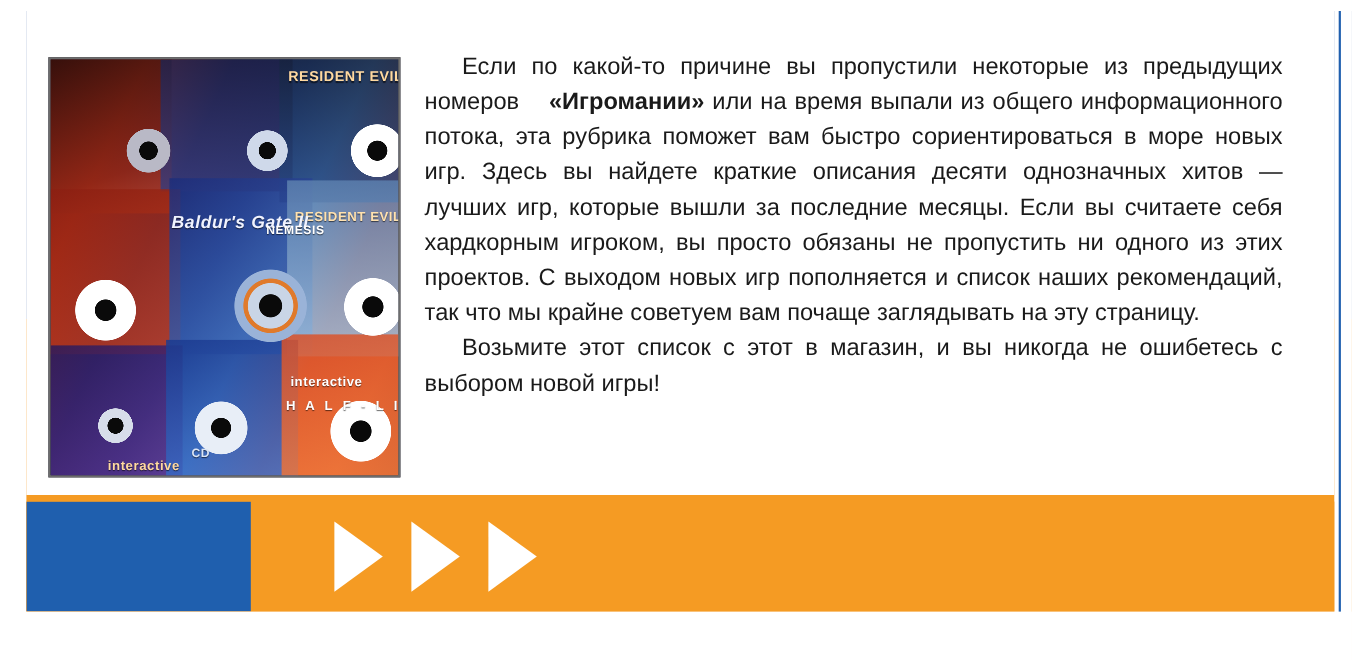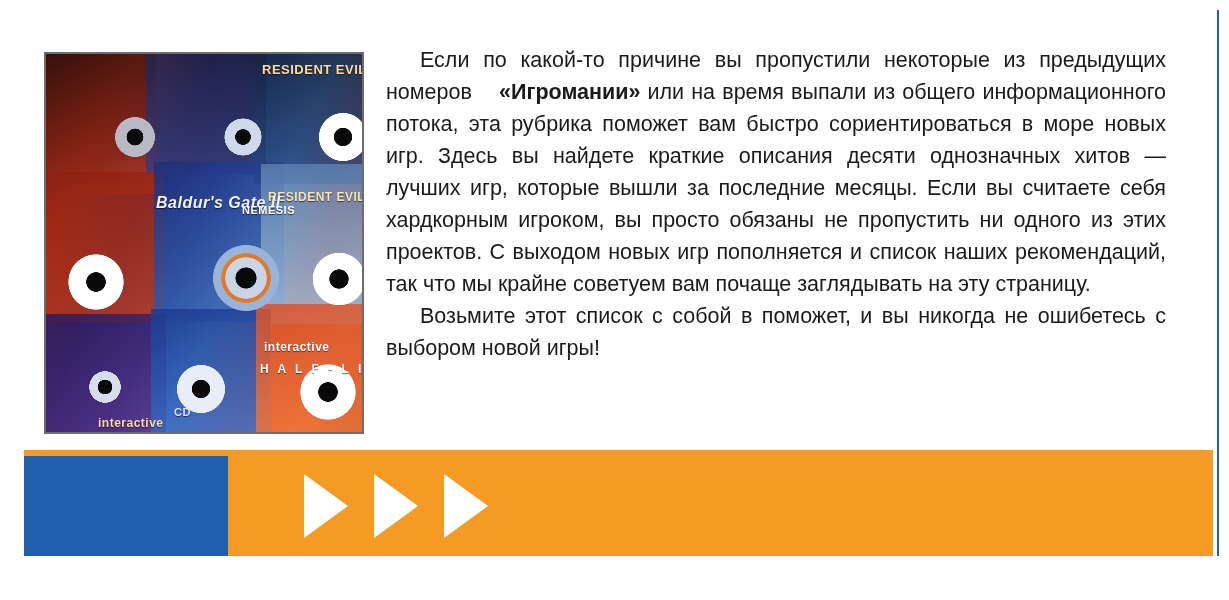--- a/index.html
+++ b/index.html
@@ -222,21 +222,21 @@
       <div class="cd-label l3">Baldur's Gate II</div>
       <div class="cd-label l4">NEMESIS</div>
       <div class="cd-label l5">interactive</div>
       <div class="cd-label l9">H A L F - L I F E</div>
       <div class="cd-label l10">CD</div>
       <div class="cd-label l11">interactive</div>
     </div>
 
     <div class="article" id="article-body">
         <p><span>Если по какой-то причине вы пропустили некоторые из предыдущих номеров </span><b>«Игромании»</b><span> или на время выпали из общего информационного потока, эта рубрика поможет вам быстро сориентироваться в море новых игр. Здесь вы найдете краткие описания десяти однозначных хитов — лучших игр, которые вышли за последние месяцы. Если вы считаете себя хардкорным игроком, вы просто обязаны не пропустить ни одного из этих проектов. С выходом новых игр пополняется и список наших рекомендаций, так что мы крайне советуем вам почаще заглядывать на эту страницу.</span></p>
-        <p><span>Возьмите этот список с собой в поможет, и вы никогда не ошибетесь с выбором новой игры!</span></p>
+        <p><span>Возьмите этот список с этот в магазин, и вы никогда не ошибетесь с выбором новой игры!</span></p>
       </div>
   </div>
 
   <div class="footer-bar">
     <div class="footer-blue-block"></div>
     <div class="arrow a1"></div>
     <div class="arrow a2"></div>
     <div class="arrow a3"></div>
   </div>
 

